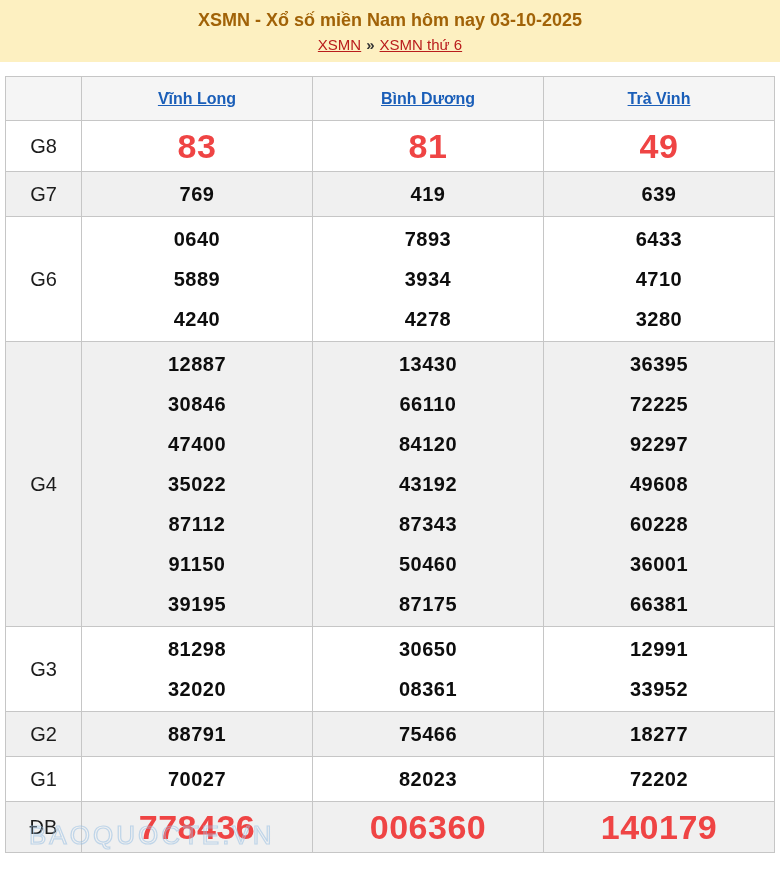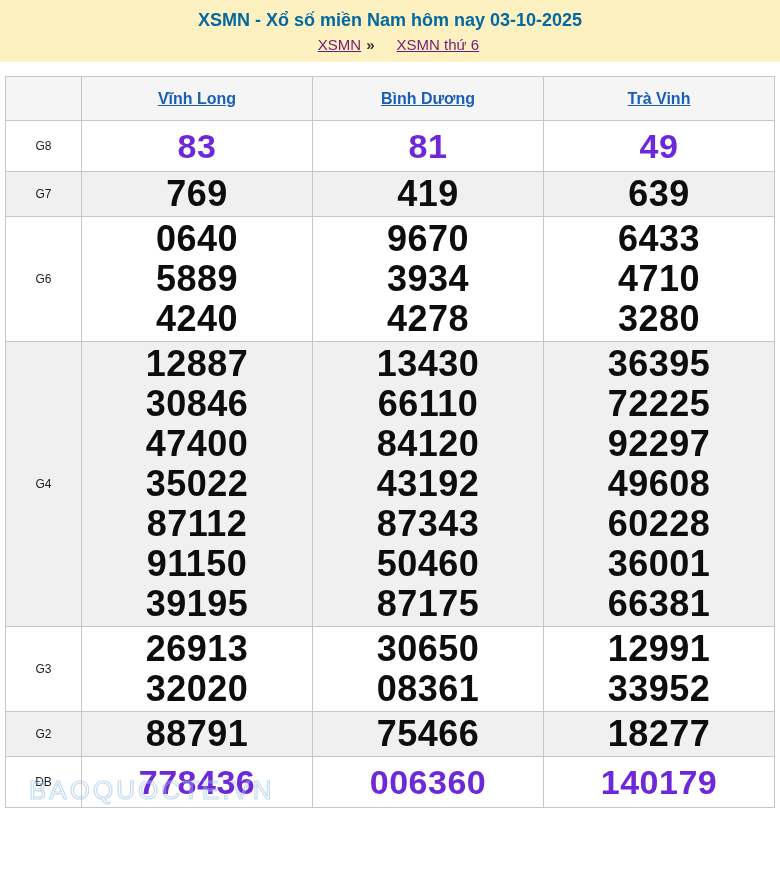--- a/index.html
+++ b/index.html
@@ -16,28 +16,27 @@
     background: #fdf0c1;
     height: 62px;
     padding-top: 9px;
     text-align: center;
   }
   .page-title {
     margin: 0 0 3px 0;
     font-size: 18px;
     line-height: 23px;
     font-weight: bold;
-    color: #0369a1;
+    color: #a16207;
   }
   .breadcrumb { font-size: 15px; line-height: 20px; }
   .breadcrumb a {
-    color: #701a75;
+    color: #b91c1c;
     text-decoration: underline;
     font-weight: 400;
-    margin-left: 17px;
   }
   .breadcrumb .sep { color: #333333; margin: 0 5px; font-weight: bold; }
 
   
   .table-wrap { margin: 14px 5px 0 5px; position: relative; }
   table {
     width: 100%;
     border-collapse: collapse;
     table-layout: fixed;
   }
@@ -50,34 +49,34 @@
   thead tr { background: #f5f5f5; }
   thead th { height: 44px; font-size: 16px; }
   thead th a {
     color: #1a5eb8;
     font-weight: bold;
     text-decoration: underline;
   }
   col.label-col { width: 76px; }
   tbody tr:nth-child(even) { background: #f0f0f0; }
   td.label {
-    font-size: 12px;
+    font-size: 20px;
     font-weight: 400;
     color: #1c1c1c;
   }
   td.nums { padding: 2px 0; }
   .num {
     font-weight: bold;
-    font-size: 36px;
+    font-size: 20px;
     line-height: 40px;
     color: #0d0d0d;
     letter-spacing: 0.5px;
   }
   tr.highlight .num {
-    color: #6d28d9;
+    color: #ef4444;
     font-size: 34px;
     line-height: 46px;
   }
 
   
   .watermark {
     position: absolute;
     left: 24px;
     bottom: 2px;
     font-size: 26px;
@@ -143,21 +142,21 @@
             </td>
           </tr>
           <tr>
             <td class="label">G6</td>
             <td class="nums">
               <div class="num">0640</div>
               <div class="num">5889</div>
               <div class="num">4240</div>
             </td>
             <td class="nums">
-              <div class="num">9670</div>
+              <div class="num">7893</div>
               <div class="num">3934</div>
               <div class="num">4278</div>
             </td>
             <td class="nums">
               <div class="num">6433</div>
               <div class="num">4710</div>
               <div class="num">3280</div>
             </td>
           </tr>
           <tr>
@@ -186,21 +185,21 @@
               <div class="num">92297</div>
               <div class="num">49608</div>
               <div class="num">60228</div>
               <div class="num">36001</div>
               <div class="num">66381</div>
             </td>
           </tr>
           <tr>
             <td class="label">G3</td>
             <td class="nums">
-              <div class="num">26913</div>
+              <div class="num">81298</div>
               <div class="num">32020</div>
             </td>
             <td class="nums">
               <div class="num">30650</div>
               <div class="num">08361</div>
             </td>
             <td class="nums">
               <div class="num">12991</div>
               <div class="num">33952</div>
             </td>
@@ -208,20 +207,32 @@
           <tr>
             <td class="label">G2</td>
             <td class="nums">
               <div class="num">88791</div>
             </td>
             <td class="nums">
               <div class="num">75466</div>
             </td>
             <td class="nums">
               <div class="num">18277</div>
+            </td>
+          </tr>
+          <tr>
+            <td class="label">G1</td>
+            <td class="nums">
+              <div class="num">70027</div>
+            </td>
+            <td class="nums">
+              <div class="num">82023</div>
+            </td>
+            <td class="nums">
+              <div class="num">72202</div>
             </td>
           </tr>
           <tr class="highlight">
             <td class="label">ĐB</td>
             <td class="nums">
               <div class="num">778436</div>
             </td>
             <td class="nums">
               <div class="num">006360</div>
             </td>

